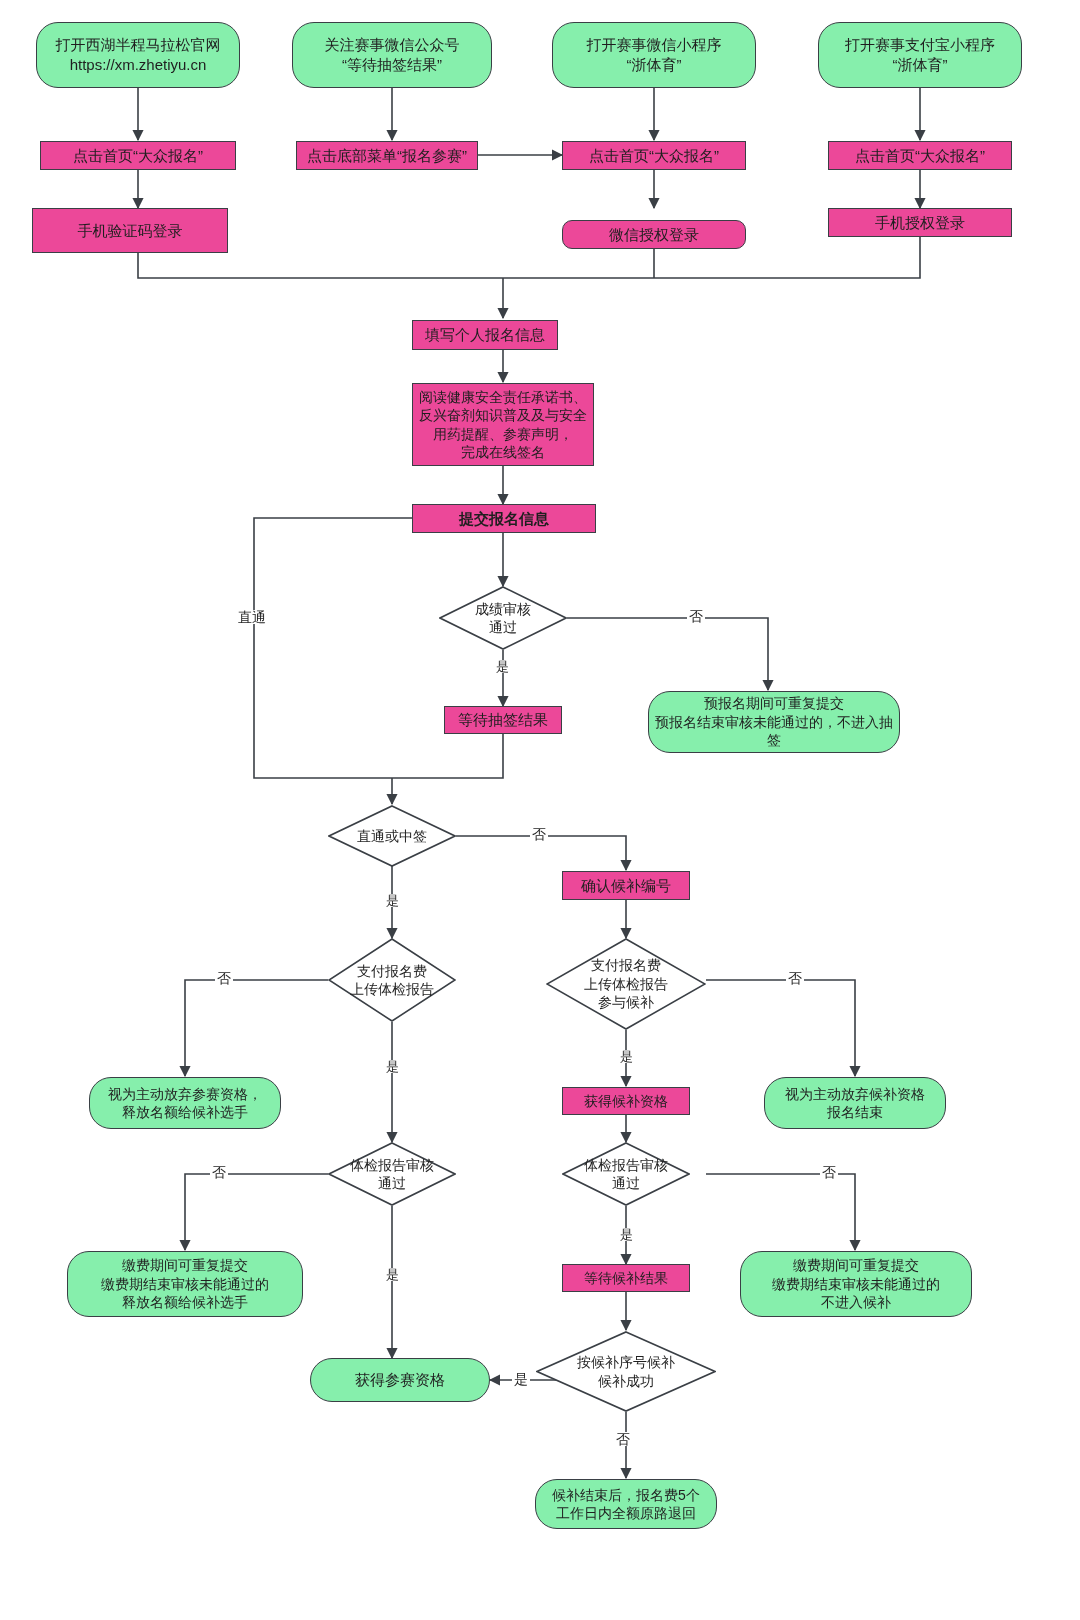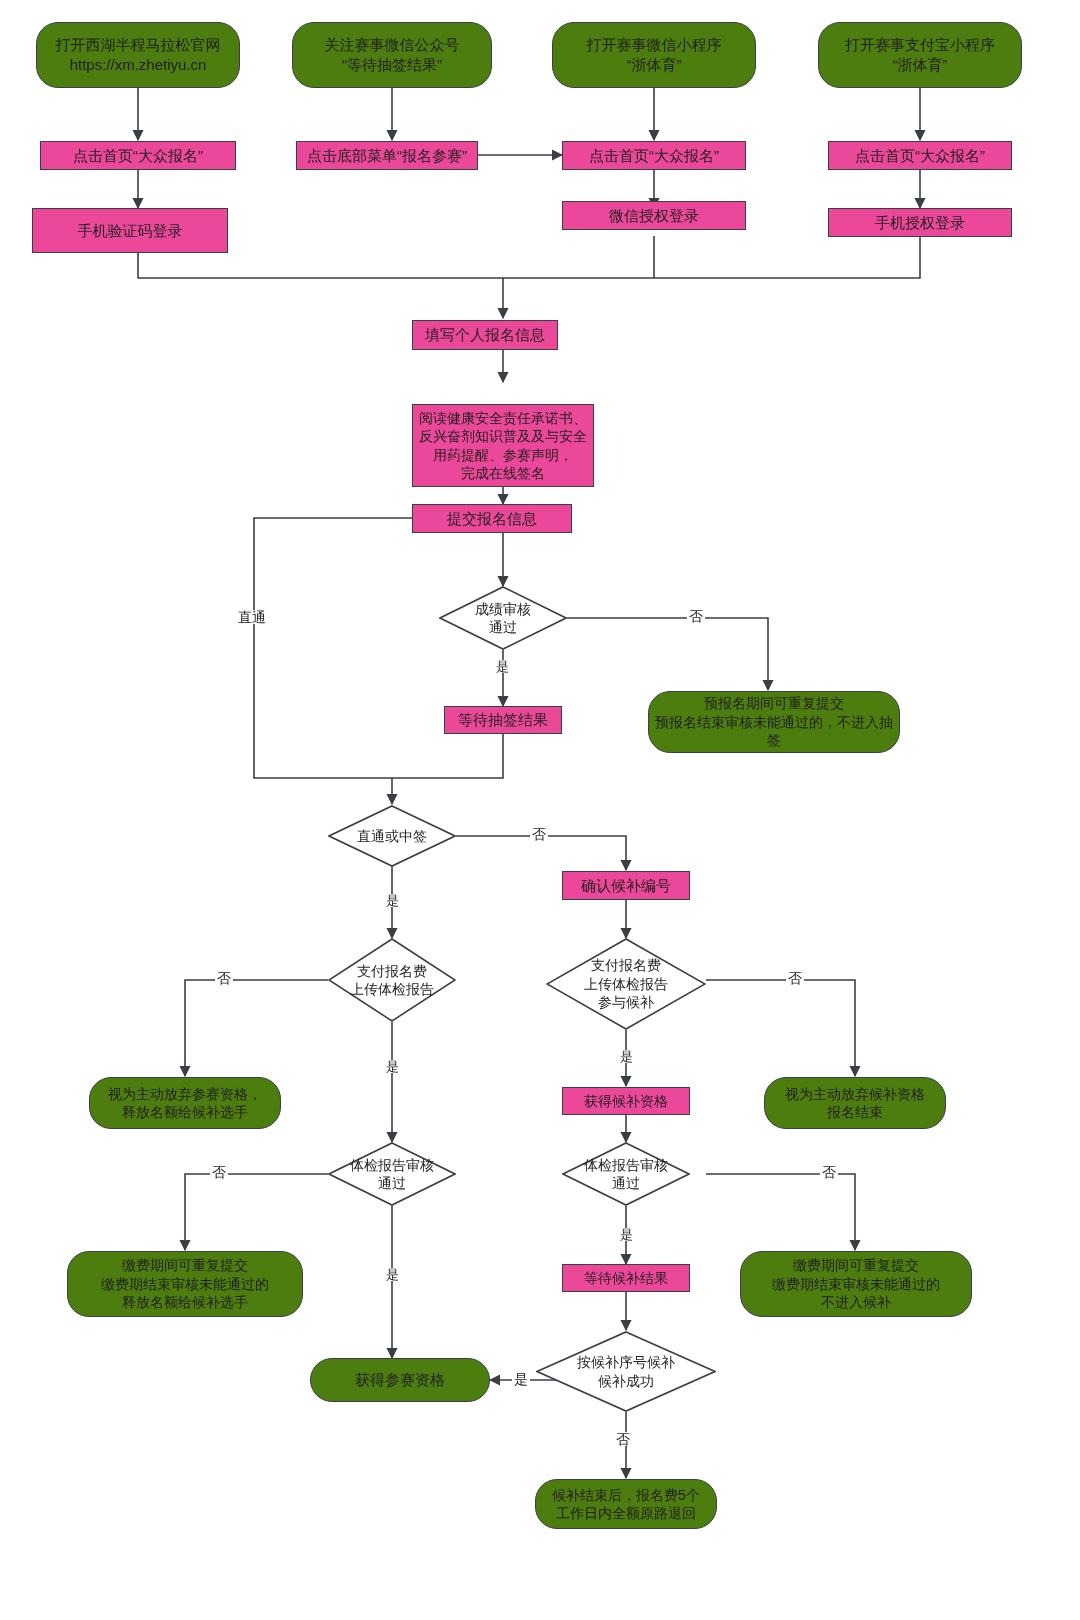--- a/index.html
+++ b/index.html
@@ -36,21 +36,21 @@
     line-height: 1.32;
     white-space: pre-line;
     z-index: 2;
   }
   .node.rect {
     border: 1.4px solid #3a3f45;
     background: #ec4899;
   }
   .node.stadium {
     border: 1.4px solid #3a3f45;
-    background: #4d7c0f;
+    background: #86efac;
     border-radius: 22px;
   }
   .node.diamond {
     background: transparent;
     border: none;
   }
   .node.diamond .dia-shape {
     position: absolute;
     left: 0; top: 0;
     width: 100%; height: 100%;
@@ -185,32 +185,32 @@
   <div class="node rect fs15" style="left:40px; top:141px; width:196px; height:29px;">点击首页“大众报名”</div>
 
   <div class="node rect fs15" style="left:296px; top:141px; width:182px; height:29px;">点击底部菜单“报名参赛”</div>
 
   <div class="node rect fs15" style="left:562px; top:141px; width:184px; height:29px;">点击首页“大众报名”</div>
 
   <div class="node rect fs15" style="left:828px; top:141px; width:184px; height:29px;">点击首页“大众报名”</div>
 
   <div class="node rect fs15" style="left:32px; top:208px; width:196px; height:45px;">手机验证码登录</div>
 
-  <div class="node rect fs15" style="left:562px; top:201px; width:184px; height:29px;">微信授权登录</div>
+  <div class="node rect fs15" style="left:562px; top:220px; width:184px; height:29px;border-radius:10px;">微信授权登录</div>
 
   <div class="node rect fs15" style="left:828px; top:208px; width:184px; height:29px;">手机授权登录</div>
 
   <div class="node rect fs15" style="left:412px; top:320px; width:146px; height:30px;">填写个人报名信息</div>
 
-  <div class="node rect fs14" style="left:412px; top:383px; width:182px; height:83px;margin-top:21px;">阅读健康安全责任承诺书、
+  <div class="node rect fs14" style="left:412px; top:383px; width:182px; height:83px;">阅读健康安全责任承诺书、
 反兴奋剂知识普及及与安全
 用药提醒、参赛声明，
 完成在线签名</div>
 
-  <div class="node rect fs15" style="left:412px; top:504px; width:160px; height:29px;">提交报名信息</div>
+  <div class="node rect fs15" style="left:412px; top:504px; width:184px; height:29px;font-weight:bold;">提交报名信息</div>
 
   <div class="node diamond fs14" style="left:439px; top:586px; width:128px; height:64px;">
     <svg class="dia-shape" viewBox="0 0 128 64" preserveAspectRatio="none">
       <polygon points="64,1 127,32 64,63 1,32" fill="#ffffff" stroke="#3a3f45" stroke-width="1.6" vector-effect="non-scaling-stroke"></polygon>
     </svg>
     <span class="dia-label">成绩审核
 通过</span>
   </div>
 
   <div class="node stadium fs14" style="left:648px; top:691px; width:252px; height:62px;">预报名期间可重复提交

